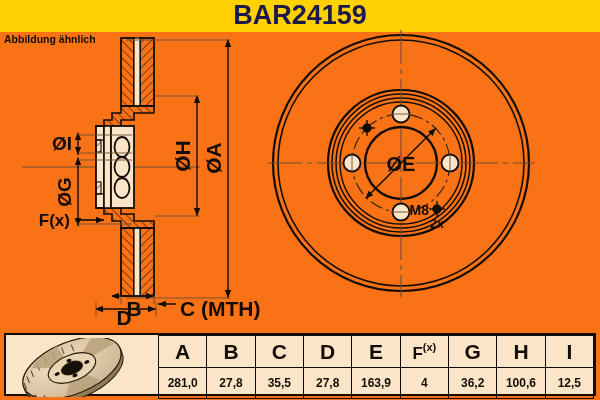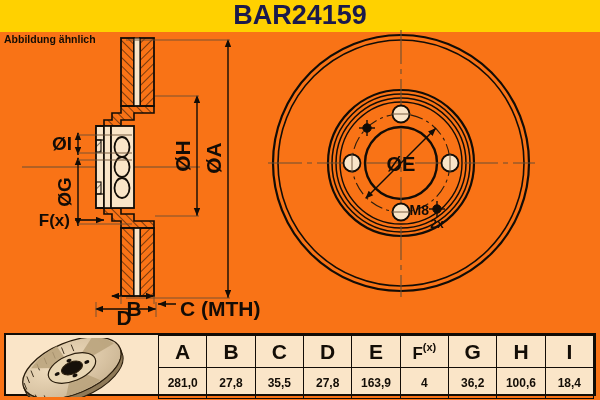--- a/index.html
+++ b/index.html
@@ -303,19 +303,19 @@
       </tr>
       <tr class="val-row">
         <td>281,0</td>
         <td>27,8</td>
         <td>35,5</td>
         <td>27,8</td>
         <td>163,9</td>
         <td>4</td>
         <td>36,2</td>
         <td>100,6</td>
-        <td>18,4</td>
+        <td>12,5</td>
       </tr>
     </tbody>
       </table>
   </div>
 
 </div>
 
 </body></html>

